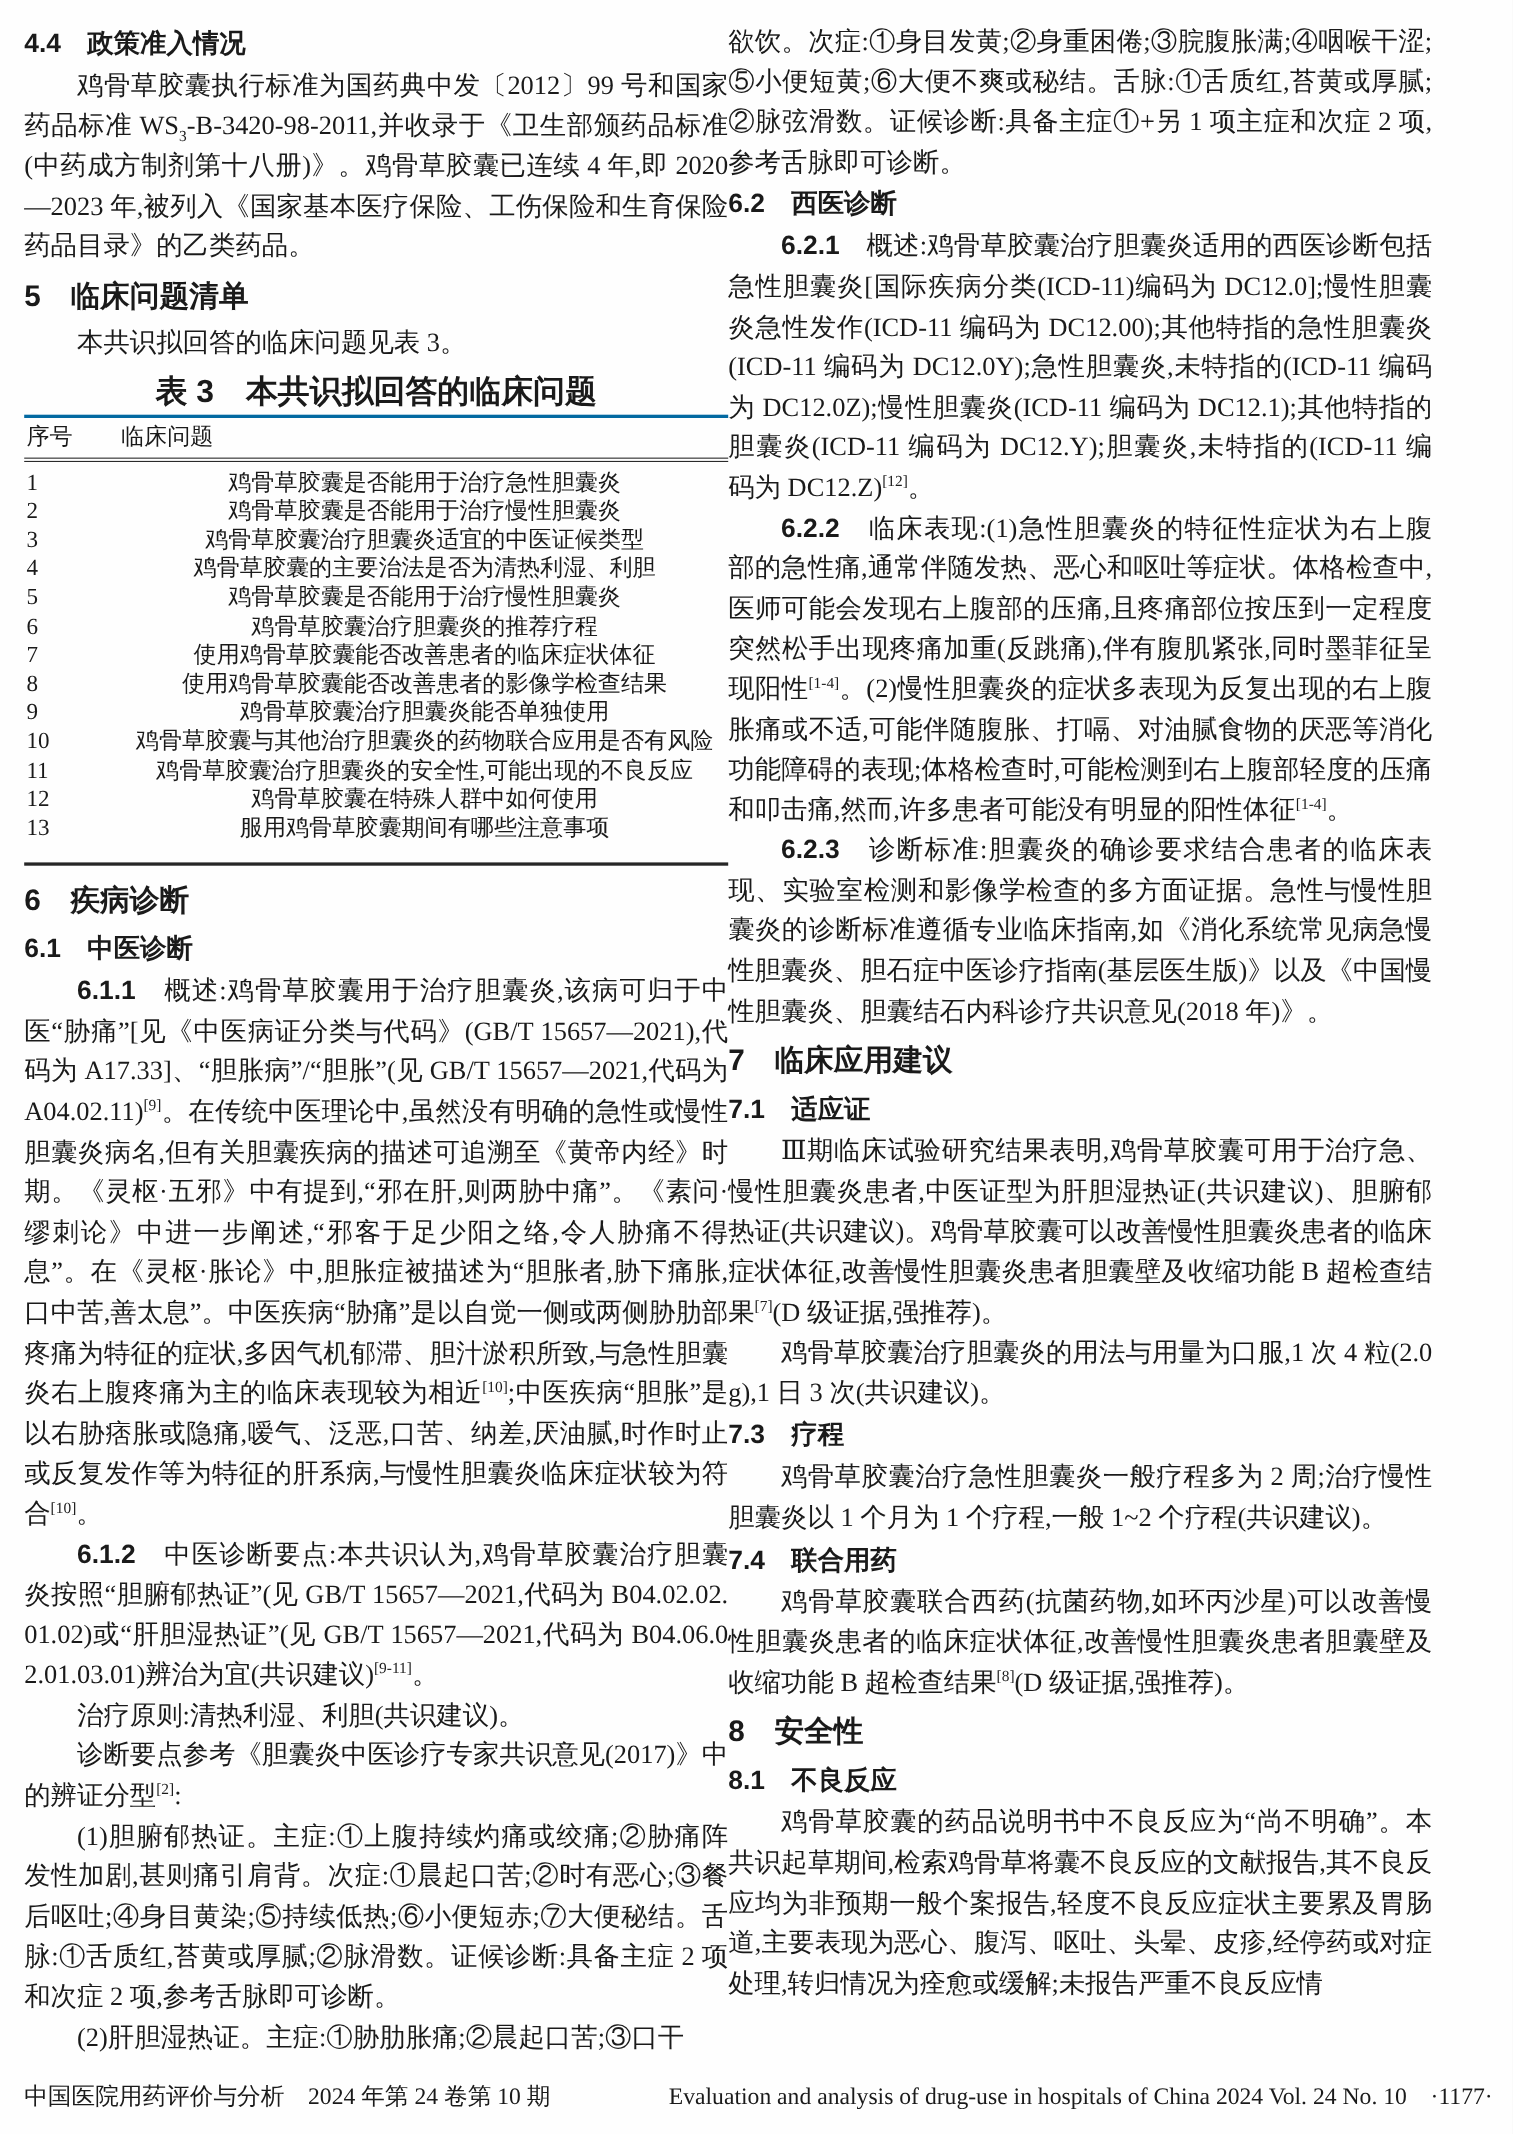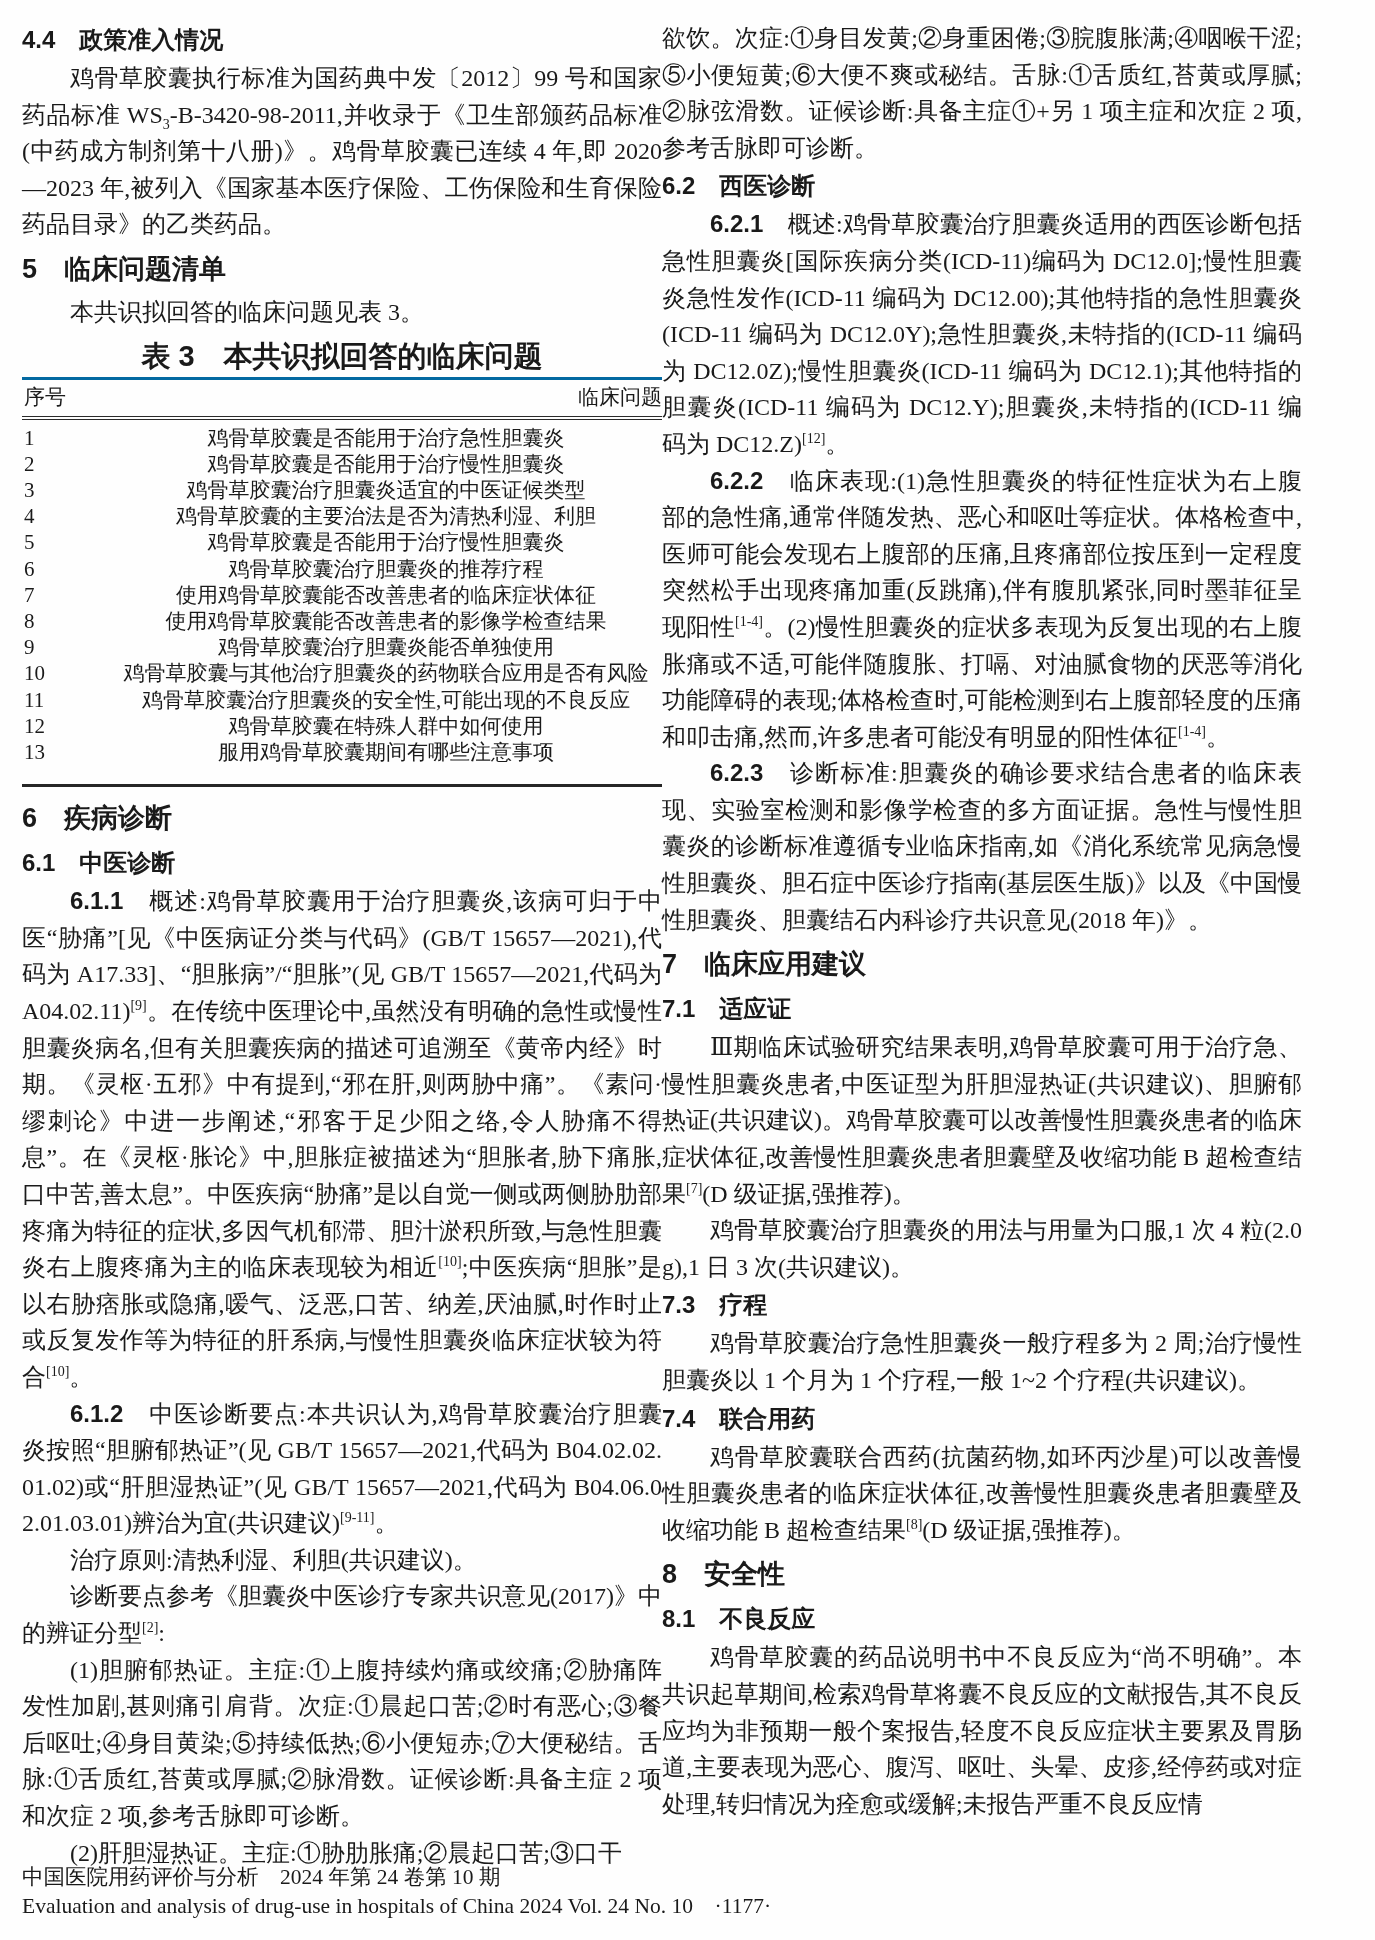--- a/index.html
+++ b/index.html
@@ -62,39 +62,38 @@
     border-bottom:3px solid #262626;
     margin:0 0 8px;
   }
   .paper-table th{
     font-weight:400;
     font-size:21px;
     padding:3px 0 5px;
     border-bottom:4px double #2a2a2a;
   }
   th.col-no{text-align:left;width:86px;padding-left:2px;}
-  th.col-q{text-align:right;}
+  th.col-q{text-align:left;}
   .paper-table td{
     font-size:21px;
     line-height:26.2px;
     padding:0;
   }
   td.col-no{text-align:left;padding-left:2px;}
   td.col-q{text-align:center;}
   tbody tr:first-child td{padding-top:5px;}
   tbody tr:last-child td{padding-bottom:19px;}
   .footer{
     position:absolute;
     left:22px;right:18px;bottom:20px;
     display:flex;
     justify-content:space-between;
     align-items:baseline;
     font-size:21.5px;
     white-space:nowrap;
-    flex-direction:column;
   }
 </style>
 </head>
 <body>
 
 <div class="page">
   <div class="columns">
 
     <div class="col">
       <h3 class="h-sub">4.4　政策准入情况</h3>

